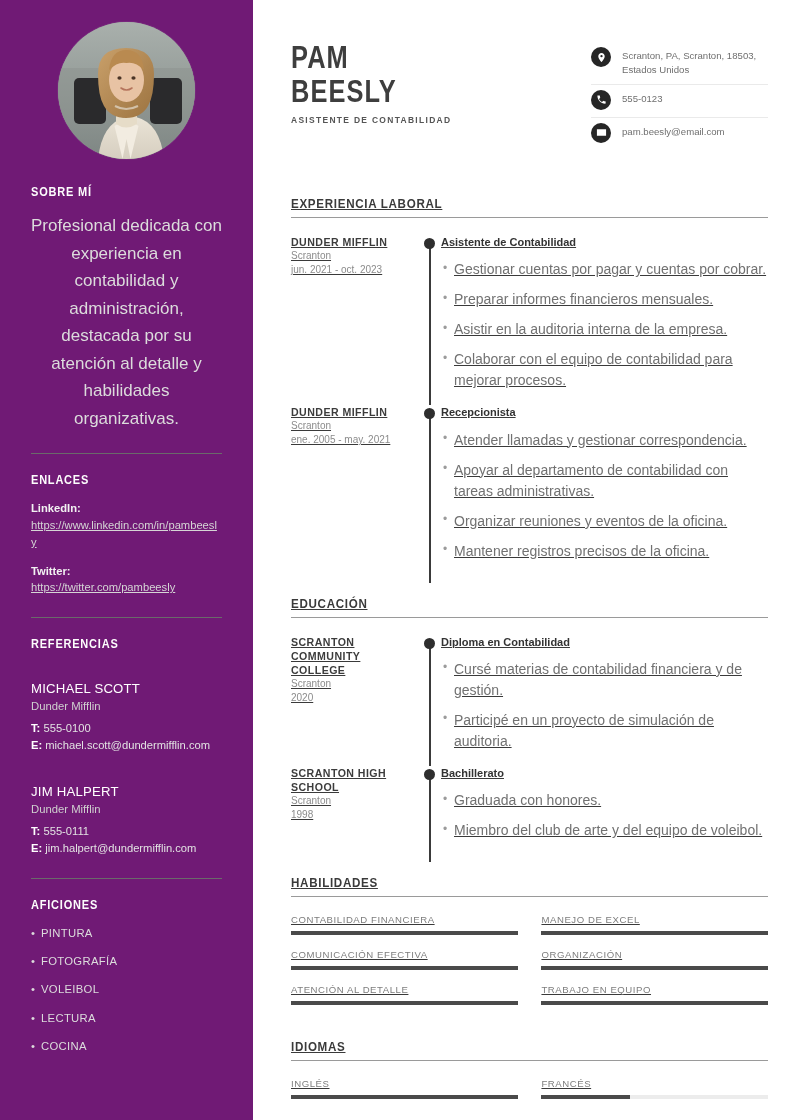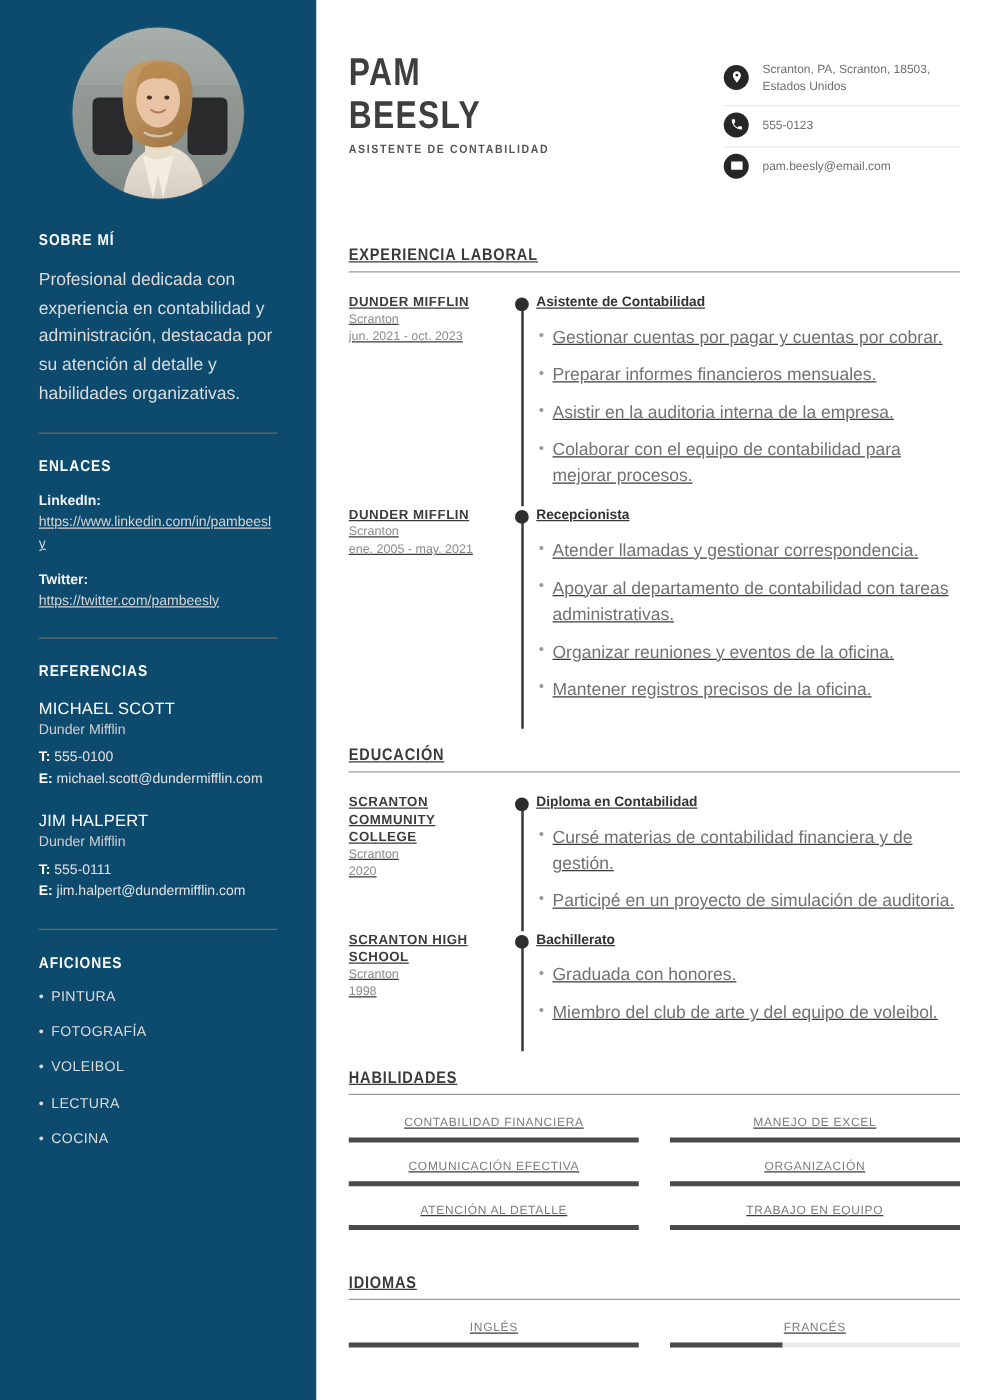--- a/index.html
+++ b/index.html
@@ -9,21 +9,21 @@
     background:#ffffff;
     color:#3a3a3a;
     overflow:hidden;
   }
   .page { position:relative; width:794px; height:1120px; display:flex; background:#fff; }
 
   
   .sidebar {
     width:253px;
     flex:0 0 253px;
-    background:#0c4a6e;
+    background:#701a75;
     color:#e9e9e9;
     padding:22px 31px 20px 31px;
   }
   .photo-wrap { display:flex; justify-content:center; margin-bottom:26px; }
   .photo {
     width:137px; height:137px; border-radius:50%;
     overflow:hidden; position:relative;
     background:#8d9490;
     box-shadow:0 0 0 1px rgba(255,255,255,0.06);
   }
@@ -34,44 +34,45 @@
     font-weight:bold;
     font-size:12.5px;
     letter-spacing:0.9px;
     text-transform:uppercase;
     color:#fdfdfd;
     transform:scaleX(0.88);
     transform-origin:left center;
     margin-bottom:13px;
   }
   .side-p {
-    font-size:14px;
+    font-size:17px;
     line-height:1.62;
     color:#dcdcdc;
+    text-align:center;
   }
   .side-rule {
     border:0; border-top:1px solid #6a6a6a;
     margin:21px 0 19px 0;
   }
   .link-block { margin-bottom:12px; }
   .link-label { font-size:11.2px; font-weight:bold; color:#f2f2f2; line-height:1.5; }
   .link-url {
     font-size:11.2px; color:#d5d5d5; line-height:1.5;
     text-decoration:underline; word-break:break-all; display:block;
   }
-  .ref { margin-bottom:15px; }
+  .ref { margin-bottom:15px;margin-top:28px; }
   .ref-name { font-size:13.2px; color:#ffffff; line-height:1.45; letter-spacing:0.2px; }
   .ref-company { font-size:11.3px; color:#cfcfcf; line-height:1.5; margin-bottom:5px; }
   .ref-line { font-size:11.2px; color:#e2e2e2; line-height:1.5; padding-left:13px; text-indent:-13px; }
   .ref-line b { color:#ffffff; }
   .hobby { font-size:11.3px; color:#dcdcdc; line-height:1.45; margin-bottom:12px; padding-left:10px; position:relative; letter-spacing:0.3px; }
   .hobby:before { content:"•"; position:absolute; left:0; top:0; }
 
   
-  .main { flex:1; padding:38px 26px 0 26px; min-width:0;border-radius:18px; }
+  .main { flex:1; padding:38px 26px 0 38px; min-width:0;border-radius:18px; }
 
   .header { display:flex; align-items:flex-start; margin-bottom:46px; }
   .name-col { flex:0 0 300px; padding-top:4px; }
   .fname, .lname {
     font-family:"Liberation Sans Narrow","Liberation Sans", sans-serif;
     font-weight:bold;
     font-size:31px;
     line-height:1.02;
     letter-spacing:1.3px;
     color:#3e3e3e;
@@ -83,21 +84,21 @@
     font-family:"Liberation Sans Narrow","Liberation Sans", sans-serif;
     font-weight:bold;
     font-size:9.6px;
     letter-spacing:1.5px;
     color:#555;
     margin-top:7px;
     transform:scaleX(0.88);
     transform-origin:left center;
   }
   .contact-col { flex:1; padding-top:4px; }
-  .contact-row { display:flex; align-items:center; padding:5px 0 7px 0; border-bottom:1px solid #eaeaea; }
+  .contact-row { display:flex; align-items:flex-start; padding:5px 0 7px 0; border-bottom:1px solid #eaeaea; }
   .contact-row:last-child { border-bottom:0; }
   .cicon {
     flex:0 0 20px; width:20px; height:20px; border-radius:50%;
     background:#262626; margin-right:11px;
     display:flex; align-items:center; justify-content:center;
   }
   .cicon svg { width:11px; height:11px; fill:#ffffff; }
   .ctext { font-size:9.6px; line-height:1.45; color:#6f6f6f; padding-top:2px; }
 
   .sec { margin-bottom:20px;text-decoration:underline; }
@@ -117,21 +118,21 @@
   .tl-line { position:absolute; left:10px; top:7px; bottom:0; width:1.6px; background:#3a3a3a; }
   .entry.last .tl-line { bottom:auto; height:100%; }
   .tl-dot { position:absolute; left:5.2px; top:3px; width:11px; height:11px; border-radius:50%; background:#2e2e2e; }
   .entry-right { flex:1; min-width:0; padding-bottom:14px; }
   .role { font-size:11px; font-weight:bold; color:#333; line-height:1.4; margin-bottom:9px; }
   .bullet { font-size:14px; color:#717171; line-height:1.5; margin-bottom:9px; padding-left:13px; position:relative; }
   .bullet:last-child { margin-bottom:0; }
   .bullet:before { content:"•"; position:absolute; left:2px; top:-0.5px; color:#9b9b9b; font-size:12px; }
 
   .bars { display:flex; flex-wrap:wrap; justify-content:space-between; }
-  .bar-item { width:47.5%; margin-bottom:14px;text-align:center; }
+  .bar-item { width:47.5%; margin-bottom:14px; }
   .bar-label { font-size:9.6px; color:#7d7d7d; letter-spacing:0.55px; text-transform:uppercase; margin-bottom:6px; }
   .bar-track { height:4px; background:#ececec; width:100%; position:relative; }
   .bar-fill { height:100%; background:#4a4a4a; }
 </style>
 </head>
 <body>
 
 <div class="page">
 
   <aside class="sidebar">

